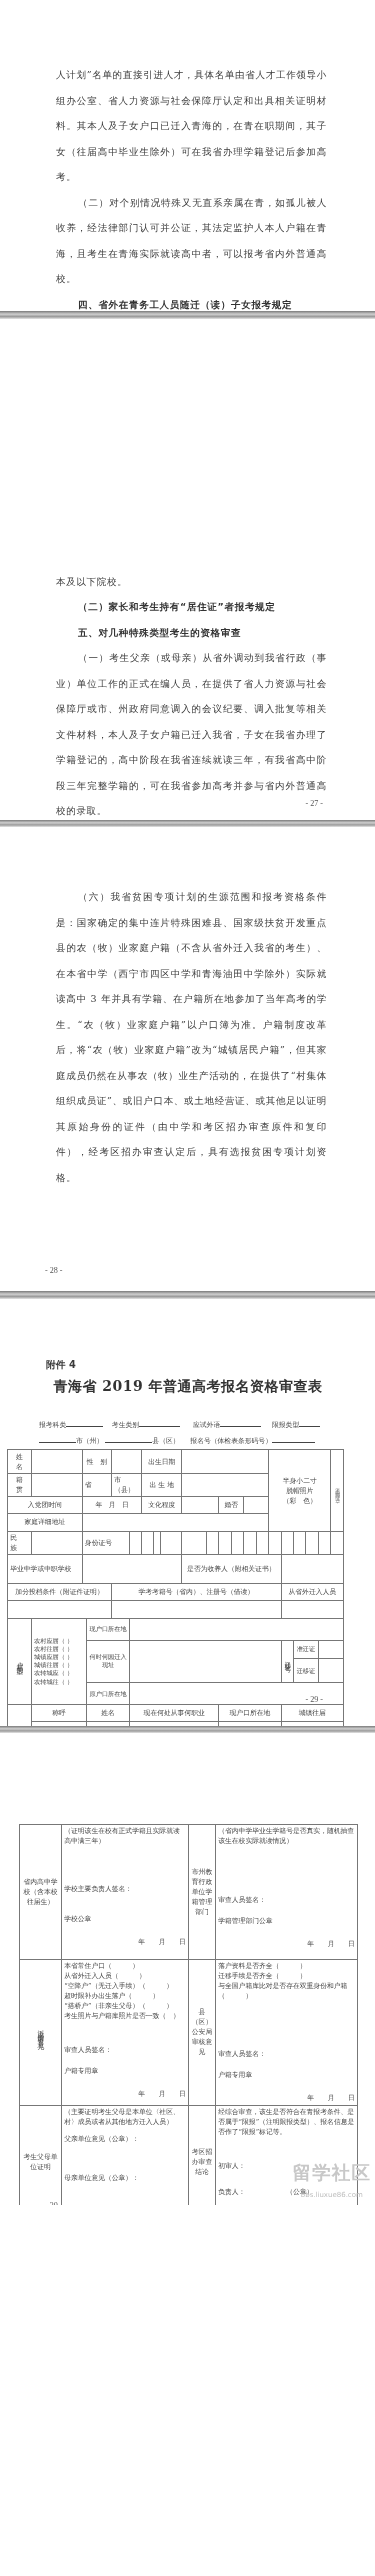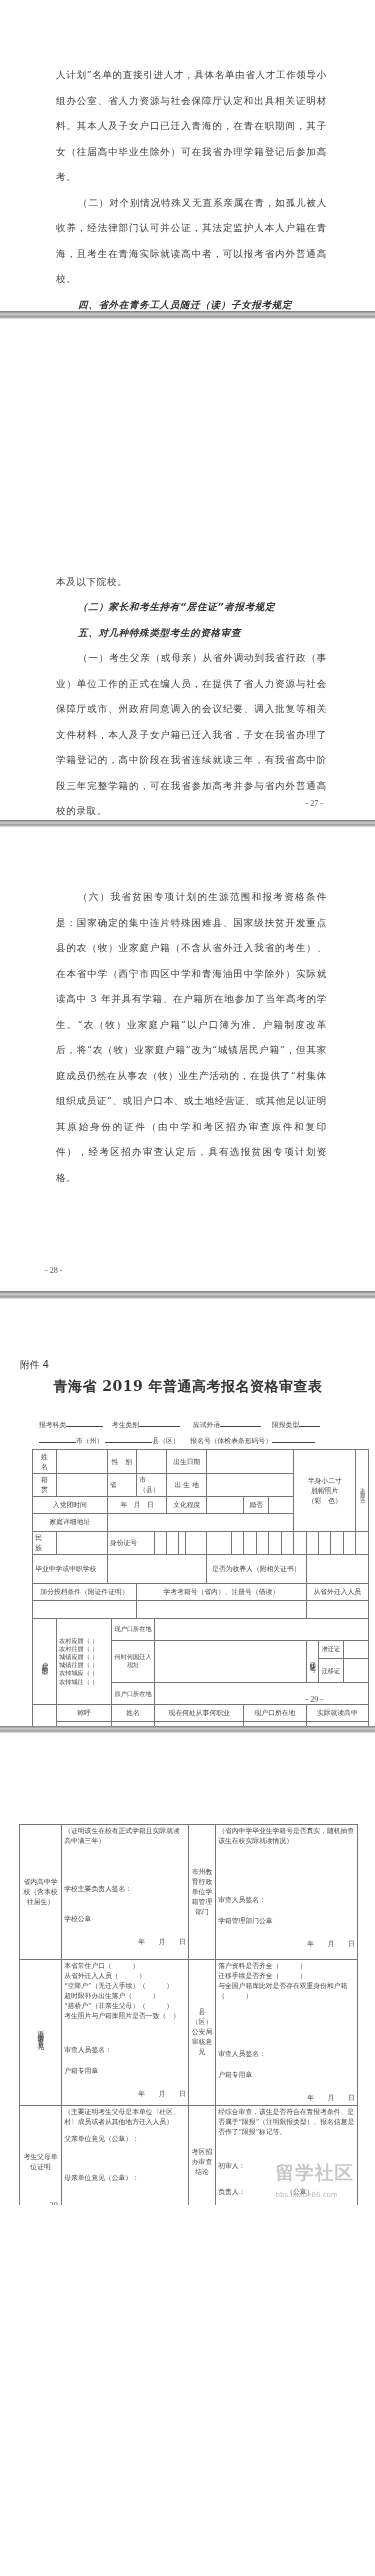--- a/index.html
+++ b/index.html
@@ -1,32 +1,32 @@
 <!DOCTYPE html>
 <html style="font-size:8.7px"><head>
 <meta charset="utf-8">
 <style>
   html, body { margin: 0; padding: 0; background: #ffffff; }
   body { width: 376px; font-family: "DejaVu Serif", "Liberation Serif", serif; color: #3a3a3a; }
   .page { position: relative; width: 376px; background: #fff; overflow: hidden; }
   .sep { height: 7.6px; background: linear-gradient(#7a7a7a, #cfcfcf 40%, #9a9a9a 70%, #e6e6e6); }
   .p { margin: 0; padding: 0 49px 0 56px; font-size: 9.5px; line-height: 25.5px; letter-spacing: 0.7px; text-align: justify; }
   .ind { text-indent: 22px; }
-  .h { font-family: "DejaVu Sans", "Liberation Sans", sans-serif; font-weight: bold; color: #333; font-style: italic; }
+  .h { font-family: "DejaVu Sans", "Liberation Sans", sans-serif; font-weight: bold; color: #333; }
   .pno { position: absolute; font-family: "Liberation Serif", serif; font-size: 8.1px; color: #555; }
-  .att { padding-left: 20px; font-family: "DejaVu Sans", sans-serif; font-weight: normal; font-size: 9.8px; }
+  .att { padding-left: 46px; font-family: "DejaVu Sans", sans-serif; font-weight: bold; font-size: 9.8px; }
   .ftitle { text-align: center; font-family: "DejaVu Serif", serif; font-weight: bold; font-size: 14px; color: #333; letter-spacing: 0.5px; }
   .hdr { font-size: 6.8px; padding-left: 39px; line-height: 16.3px; color: #444; }
   .ul { display: inline-block; border-bottom: 0.5px solid #444; height: 7.6px; vertical-align: baseline; }
-  table.f { border-collapse: collapse; margin-left: 32px; width: 337px; font-size: 6.8px; color: #444; table-layout: fixed; }
+  table.f { border-collapse: collapse; margin-left: 7px; width: 337px; font-size: 6.8px; color: #444; table-layout: fixed; }
   table.f td { border: 0.5px solid #777; padding: 1.1px 2.2px; vertical-align: middle; }
   .c { text-align: center; }
   .vt { writing-mode: vertical-rl; text-align: center; letter-spacing: 2.2px; }
   .small { font-size: 6.2px; line-height: 8.1px; }
-  .wm { position: absolute; right: 22px; font-family: "DejaVu Sans", sans-serif; color: #bbb; }
+  .wm { position: absolute; right: 5px; font-family: "DejaVu Sans", sans-serif; color: #bbb; text-align: center; }
   .wm .big { font-size: 18.5px; font-weight: bold; letter-spacing: 1.1px; color: #c8c8c8; }
   .wm .url { font-size: 7px; color: #bdbdbd; margin-top: 6px; }
 </style>
 </head>
 <body>
 
 <div class="page" style="height:311px;">
   <div style="height:62px"></div>
   <p class="p">人计划”名单的直接引进人才，具体名单由省人才工作领导小组办公室、省人力资源与社会保障厅认定和出具相关证明材料。其本人及子女户口已迁入青海的，在青在职期间，其子女（往届高中毕业生除外）可在我省办理学籍登记后参加高考。</p>
   <p class="p ind">（二）对个别情况特殊又无直系亲属在青，如孤儿被人收养，经法律部门认可并公证，其法定监护人本人户籍在青海，且考生在青海实际就读高中者，可以报考省内外普通高校。</p>
@@ -197,21 +197,21 @@
     <tr style="height:22px">
       <td colspan="2" class="c small">原户口所在地</td>
       <td colspan="16"></td>
     </tr>
     <tr style="height:17.4px">
       <td rowspan="3" class="c"><span class="vt">直系亲属</span></td>
       <td colspan="3" class="c">称呼</td>
       <td colspan="2" class="c">姓名</td>
       <td colspan="6" class="c">现在何处从事何职业</td>
       <td colspan="5" class="c">现户口所在地</td>
-      <td colspan="5" class="c">实际就读高中</td>
+      <td colspan="5" class="c">城镇往届</td>
     </tr>
     <tr style="height:17.4px">
       <td colspan="3" class="c">父亲</td>
       <td colspan="2"></td>
       <td colspan="6"></td>
       <td colspan="5"></td>
       <td colspan="5"></td>
     </tr>
     <tr style="height:17.4px">
       <td colspan="3" class="c">母亲</td>

